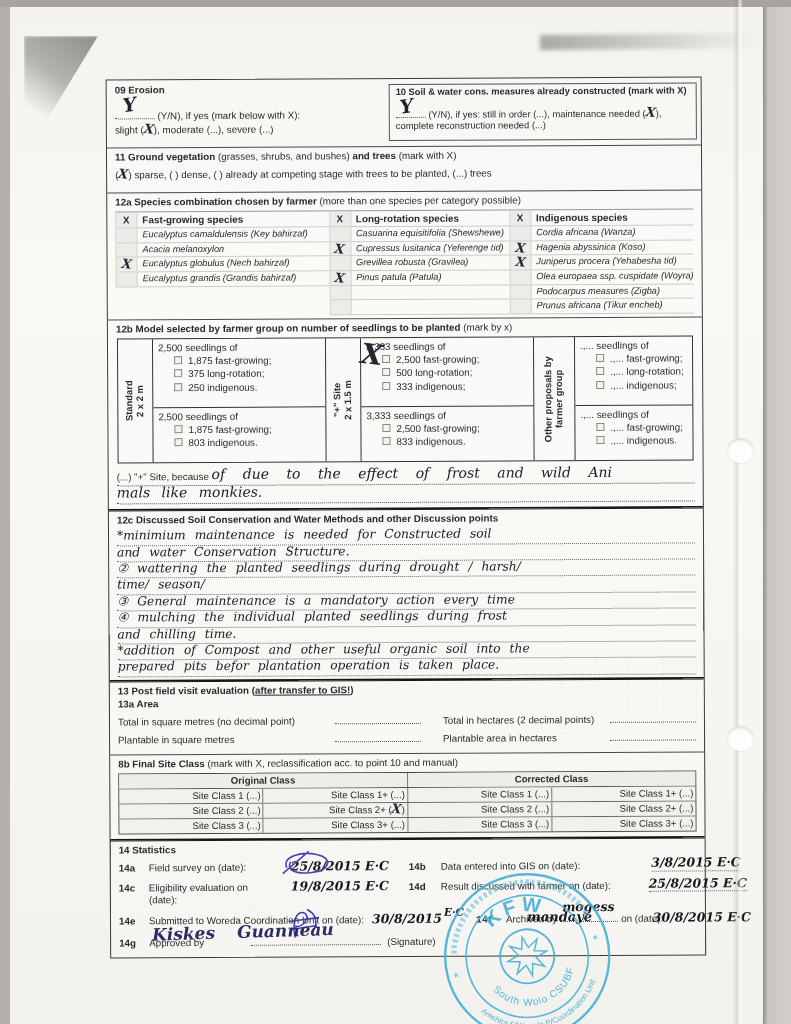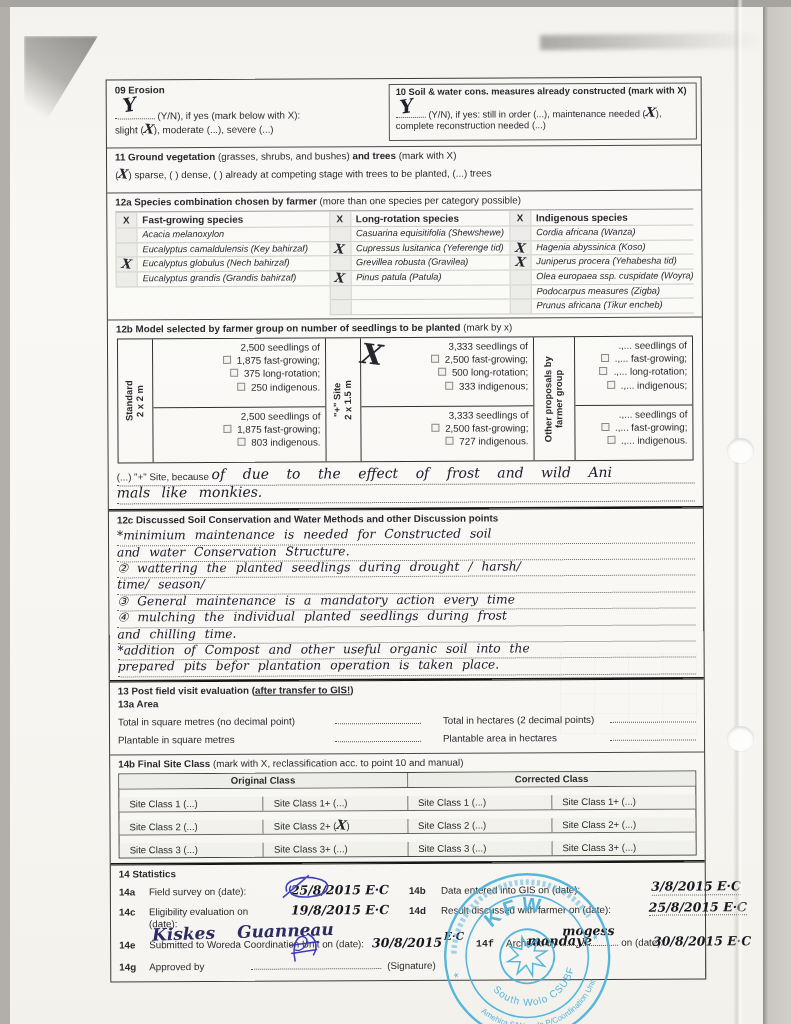--- a/index.html
+++ b/index.html
@@ -61,21 +61,21 @@
   .sp-head{height:15px;}
 
   
   .model{display:flex;border:1.5px solid #333;margin:3px 1px 2px 1px;}
   .rot{flex:0 0 34px;border-right:1px solid #333;display:flex;align-items:center;justify-content:center;}
   .rot span{writing-mode:vertical-rl;transform:rotate(180deg);font-weight:bold;font-size:9.4px;
             text-align:center;white-space:pre-line;line-height:1.15;}
   .grp{display:flex;flex-direction:column;border-right:1px solid #333;}
   .grp:last-child{border-right:none;}
   .g1{flex:0 0 172px;} .g2{flex:0 0 172px;} .g3{flex:1;}
-  .sub{padding:3px 5px;position:relative;text-align:right;}
+  .sub{padding:3px 5px;position:relative;}
   .sub.top{border-bottom:1px solid #333;min-height:62px;}
   .sub.bot{min-height:48px;}
   .cb{display:inline-block;width:6px;height:6px;border:1px solid #8a8a84;background:#f4f3f0;
       margin:0 6px 0 16px;}
   .m-item{white-space:nowrap;line-height:1.35;}
   .bigx{position:absolute;left:0px;top:17px;font-size:28px;}
   .because{padding:2px 8px 4px 8px;}
   .bec-line{border-bottom:1.3px dotted #555;min-height:17px;position:relative;}
   .bec-hand{font-size:14px;word-spacing:13px;position:relative;top:-1px;}
   .bec-hand2{font-size:14px;word-spacing:7px;position:relative;top:-2px;}
@@ -89,21 +89,21 @@
   .arow{display:flex;align-items:baseline;margin-top:5px;}
   .al1{width:218px;} .al2{width:168px;}
 
   
   .sc-table{border:1.2px solid #444;margin:3px 0 2px 0;font-size:9.6px;}
   .sc-hrow{display:flex;border-bottom:1px solid #555;background:#ececе7;}
   .sc-hcell{width:50%;text-align:center;font-weight:bold;padding:1px 0;background:#eeeee9;}
   .sc-hcell:first-child{border-right:1px solid #555;}
   .sc-row{display:flex;border-bottom:1px solid #666;}
   .sc-row:last-child{border-bottom:none;}
-  .sc-cell{width:25%;text-align:left;border-right:1px solid #666;padding:1px 10px;background:rgba(235,235,230,.5);margin-top:8px;}
+  .sc-cell{width:25%;text-align:right;border-right:1px solid #666;padding:1px 2px;background:rgba(235,235,230,.5);}
   .sc-cell:last-child{border-right:none;}
 
   
   .strow{display:flex;align-items:baseline;padding:2.5px 0;position:relative;}
   .snum{flex:0 0 30px;font-weight:bold;}
   .abs-val{position:absolute;border-bottom:1.2px dotted #666;}
 
   .name-approver{position:absolute;left:148px;top:921px;font-size:17px;color:#2c2c62;
                  transform:rotate(-1.5deg);word-spacing:16px;font-weight:600;}
   .stamp{position:absolute;left:430px;top:864px;pointer-events:none;opacity:.92;}
@@ -164,27 +164,27 @@
 
           <div class="sp-col sp-col1">
             <div class="sp-row sp-head">
               <div class="sp-mark b">X</div>
               <div class="sp-name">Fast-growing species</div>
             </div>
             <div class="sp-row">
                 <div class="sp-mark">
                   <span class="hand-x"></span>
                 </div>
+                <div class="sp-name">Eucalyptus camaldulensis (Key bahirzaf)</div>
+              </div>
+            <div class="sp-row">
+                <div class="sp-mark">
+                  <span class="hand-x"></span>
+                </div>
                 <div class="sp-name">Acacia melanoxylon</div>
-              </div>
-            <div class="sp-row">
-                <div class="sp-mark">
-                  <span class="hand-x"></span>
-                </div>
-                <div class="sp-name">Eucalyptus camaldulensis (Key bahirzaf)</div>
               </div>
             <div class="sp-row">
                 <div class="sp-mark">
                   <span class="hand-x">X</span>
                 </div>
                 <div class="sp-name">Eucalyptus globulus (Nech bahirzaf)</div>
               </div>
             <div class="sp-row">
                 <div class="sp-mark">
                   <span class="hand-x"></span>
@@ -307,21 +307,21 @@
             <div class="sub top">
               <span class="hand-x bigx">X</span>
               <div>3,333 seedlings of</div>
               <div class="m-item"><span class="cb"></span><span>2,500 fast-growing;</span></div>
               <div class="m-item"><span class="cb"></span><span>500 long-rotation;</span></div>
               <div class="m-item"><span class="cb"></span><span>333 indigenous;</span></div>
             </div>
             <div class="sub bot">
               <div>3,333 seedlings of</div>
               <div class="m-item"><span class="cb"></span><span>2,500 fast-growing;</span></div>
-              <div class="m-item"><span class="cb"></span><span>727 indigenous.</span></div>
+              <div class="m-item"><span class="cb"></span><span>833 indigenous.</span></div>
             </div>
           </div>
           <div class="rot" style="flex-basis:40px;">
               <span>Other proposals by
 farmer group</span>
             </div>
           <div class="grp g3">
             <div class="sub top">
               <div>.,... seedlings of</div>
               <div class="m-item"><span class="cb"></span><span>.,... fast-growing;</span></div>
@@ -393,21 +393,21 @@
         <div class="arow" style="margin-bottom:4px;">
           <span class="al1">Plantable in square metres</span>
           <span class="dots w86"></span>
           <span class="al2" style="margin-left:22px;">Plantable area in hectares</span>
           <span class="dots w86"></span>
         </div>
       </div>
 
       <div class="sec">
         <div>
-          <span class="b">14b Final Site Class</span><span> (mark with X, reclassification acc. to point 10 and manual)</span>
+          <span class="b">8b Final Site Class</span><span> (mark with X, reclassification acc. to point 10 and manual)</span>
         </div>
         <div class="sc-table">
           <div class="sc-hrow">
             <div class="sc-hcell">Original Class</div>
             <div class="sc-hcell">Corrected Class</div>
           </div>
           <div class="sc-row">
             <div class="sc-cell">Site Class 1 (...)</div>
             <div class="sc-cell">Site Class 1+ (...)</div>
             <div class="sc-cell">Site Class 1 (...)</div>

